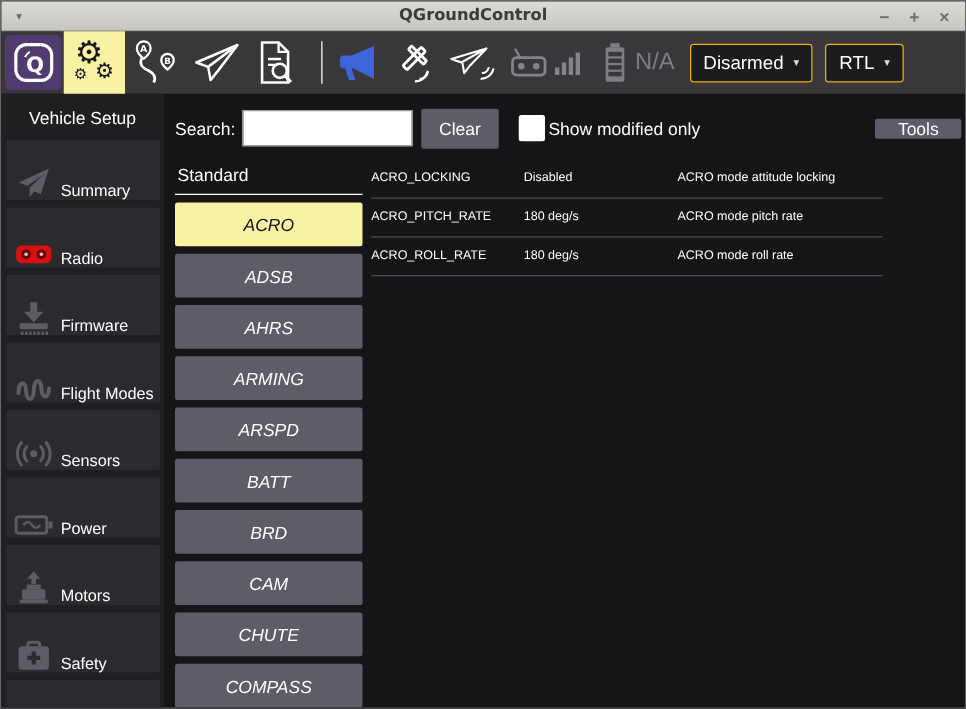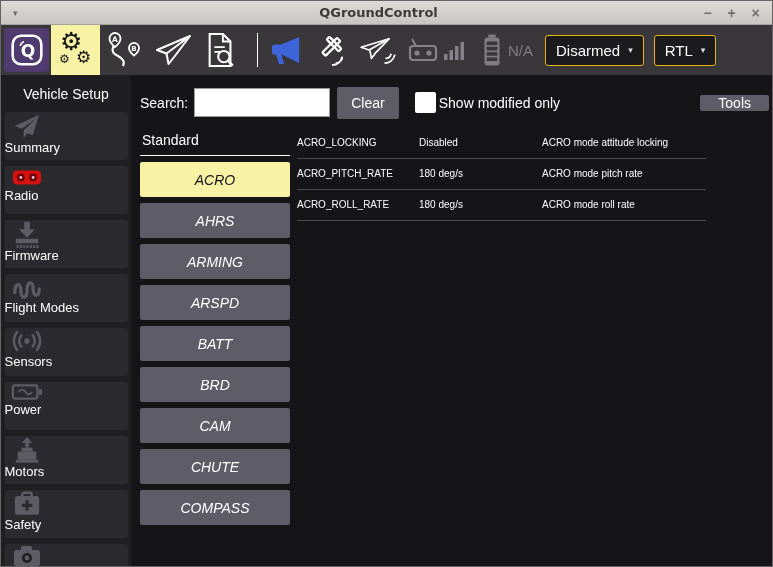--- a/index.html
+++ b/index.html
@@ -30,33 +30,33 @@
   .logo-btn { background:#4f3b6e; }
   .gear-btn { background:#f8f2a5; width:49px; height:50px; border-radius:0;
               margin-left:2px; position:relative; }
   .gear-glyph { position:absolute; color:#161616; font-family:"DejaVu Sans", sans-serif; line-height:1; }
   .g1 { font-size:25px; top:4px; left:9px; }
   .g2 { font-size:17px; top:24px; left:25px; }
   .g3 { font-size:12px; top:28px; left:8px; }
   .view-btn { width:46px; margin-left:2px; }
   .tb-sep { width:1px; height:34px; background:#ffffff; margin-left:13px; flex-shrink:0; }
   .st-icon { display:flex; align-items:center; justify-content:center; cursor:pointer; }
-  .na-label { color:#7f7d82; font-size:15px; margin-left:5px; }
+  .na-label { color:#7f7d82; font-size:19px; margin-left:5px; }
   .dropdown {
     display:flex; align-items:center; background:#1b1a1c; border:1px solid #eab308;
     border-radius:3px; color:#fff; font-size:15px; padding:6px 10px; cursor:pointer;
   }
   .dropdown .caret { font-size:9px; margin-left:8px; color:#ddd; }
   
   .content { display:flex; height:491px; }
   .sidebar { width:130px; flex-shrink:0; background:#1f1e21; padding-top:11px; overflow:hidden; }
   .sidebar-title { text-align:center; color:#fff; font-size:14px; margin-bottom:10px; }
   .side-item {
     width:123px; height:48px; margin:0 auto 6px; background:#2b2a2e; border-radius:2px;
-    display:flex; align-items:flex-start; cursor:pointer;flex-direction:column;
+    display:flex; align-items:flex-end; cursor:pointer;
   }
   .side-icon { width:44px; display:flex; justify-content:center; flex-shrink:0; }
   .side-label { color:#fff; font-size:13px; }
   
   .main { flex:1; padding:11px 0 0 9px; display:flex; flex-direction:column; overflow:hidden; }
   .search-row { display:flex; align-items:center; height:33px; }
   .search-label { color:#fff; font-size:14px; }
   .search-input { width:136px; height:29px; margin-left:6px; border:1px solid #999;
                   background:#fff; font-size:14px; padding:0 4px; }
   .btn { background:#5e5c66; color:#fff; font-size:14px; border:none; border-radius:2px;
@@ -318,20 +318,21 @@
         <div class="checkbox" role="checkbox" aria-checked="false"></div>
         <span class="modified-label">Show modified only</span>
         <button class="btn tools-btn">Tools</button>
       </div>
 
       <div class="body-row">
 
         <div class="cat-col">
           <div class="cat-header">Standard</div>
           <div class="cat-btn selected">ACRO</div>
+          <div class="cat-btn">ADSB</div>
           <div class="cat-btn">AHRS</div>
           <div class="cat-btn">ARMING</div>
           <div class="cat-btn">ARSPD</div>
           <div class="cat-btn">BATT</div>
           <div class="cat-btn">BRD</div>
           <div class="cat-btn">CAM</div>
           <div class="cat-btn">CHUTE</div>
           <div class="cat-btn">COMPASS</div>
         </div>
 

